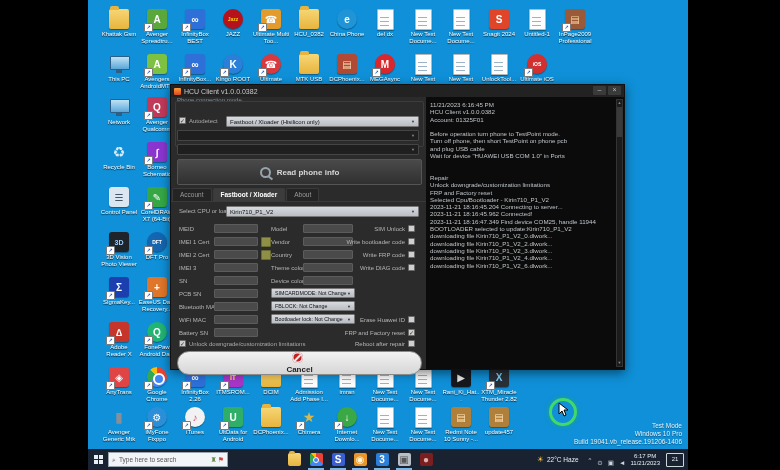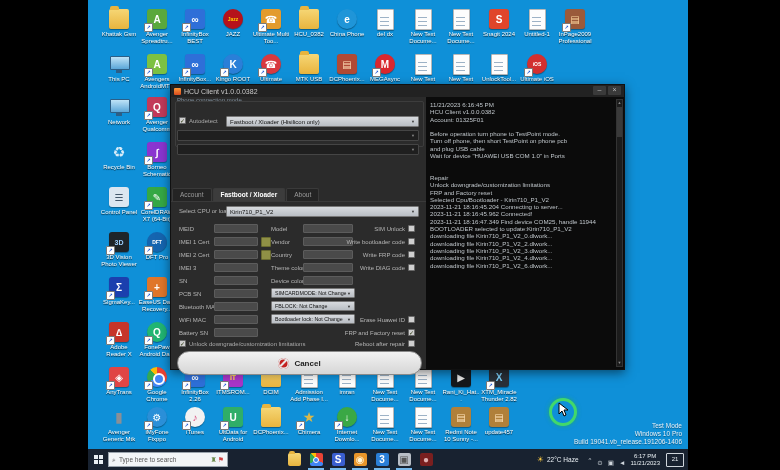--- a/index.html
+++ b/index.html
@@ -60,22 +60,22 @@
       padding:2px 7px 0 7px;margin-left:1px;border-radius:2px 2px 0 0;}
   .tab.active{background:#3c3c3c;color:#fff;font-weight:bold;}
   #tabpanel{position:absolute;left:0;top:104px;right:0;bottom:0;border-top:1px solid #3a3a3a;background:#2b2b2b;}
   .flbl{position:absolute;font-size:6px;color:#b5b5b5;}
   .finput{position:absolute;height:9px;background:#4a4a4a;border:1px solid #5c5c5c;border-radius:1px;box-sizing:border-box;}
   .certbtn{position:absolute;width:8px;height:8px;background:#8f9046;border:1px solid #6a6b30;border-radius:1px;}
   .rchk{position:absolute;width:7px;height:7px;background:#cfcfcf;border:1px solid #6a6a6a;border-radius:1px;
       font-size:6px;line-height:7px;text-align:center;color:#2e3a12;box-sizing:border-box;}
   .rlbl{position:absolute;font-size:6px;color:#b5b5b5;text-align:right;}
   #cancelbtn{position:absolute;left:6px;top:254px;width:243px;height:22px;border:1px solid #8a8a8a;border-radius:12px;
-      background:linear-gradient(#f2f2f2,#d6d6d6);display:flex;align-items:center;justify-content:center;
-      color:#222;font-size:8px;font-weight:bold;}
+      background:linear-gradient(#f2f2f2,#d6d6d6);display:flex;align-items:center;justify-content:space-between;
+      color:#222;font-size:8px;font-weight:bold;flex-direction:column;}
   .noico{width:11px;height:11px;border-radius:50%;background:#c42222;position:relative;margin-right:5px;
       box-shadow:inset 0 0 0 1.5px #e8e8e8;}
   .noico::after{content:"";position:absolute;left:1px;top:4.5px;width:9px;height:2px;background:#e8e8e8;transform:rotate(-45deg);}
   #logpane{position:absolute;left:255px;top:12px;right:0;bottom:0;background:#0b0b0b;}
   #logtext{position:absolute;left:4px;top:4px;right:10px;bottom:2px;overflow:hidden;}
   #logtext .ln{font-size:6.2px;line-height:7.3px;color:#bfc5ca;white-space:nowrap;}
   #logscroll{position:absolute;right:1px;top:2px;bottom:2px;width:7px;background:#1c1c1c;border:1px solid #333;box-sizing:border-box;}
   #logscroll .sa{font-size:4px;color:#888;text-align:center;line-height:6px;}
   #logscroll .sa.down{position:absolute;bottom:0;left:0;right:0;}
   #logscroll .thumb{position:absolute;left:0;right:0;top:7px;height:30px;background:#3a3a3a;}
@@ -532,20 +532,24 @@
       </div>
       <div class="combo dark" style="left:6px;top:33px;width:242px;">
         <span></span>
           <span class="arr">▼</span>
       </div>
       <div class="combo dark" style="left:6px;top:47px;width:242px;">
         <span></span>
           <span class="arr">▼</span>
       </div>
 
+      <div id="readbtn">
+        <span class="mag"></span>
+        <span>Read phone info</span>
+      </div>
 
       <div id="tabs">
           <div class="tab">Account</div>
           <div class="tab active">Fastboot / Xloader</div>
           <div class="tab">About</div>
         </div>
       <div id="tabpanel"></div>
 
       <div class="flbl" style="left:8px;top:111px;">Select CPU or loader</div>
       <div class="combo" style="left:55px;top:109px;width:193px;z-index:2;">

